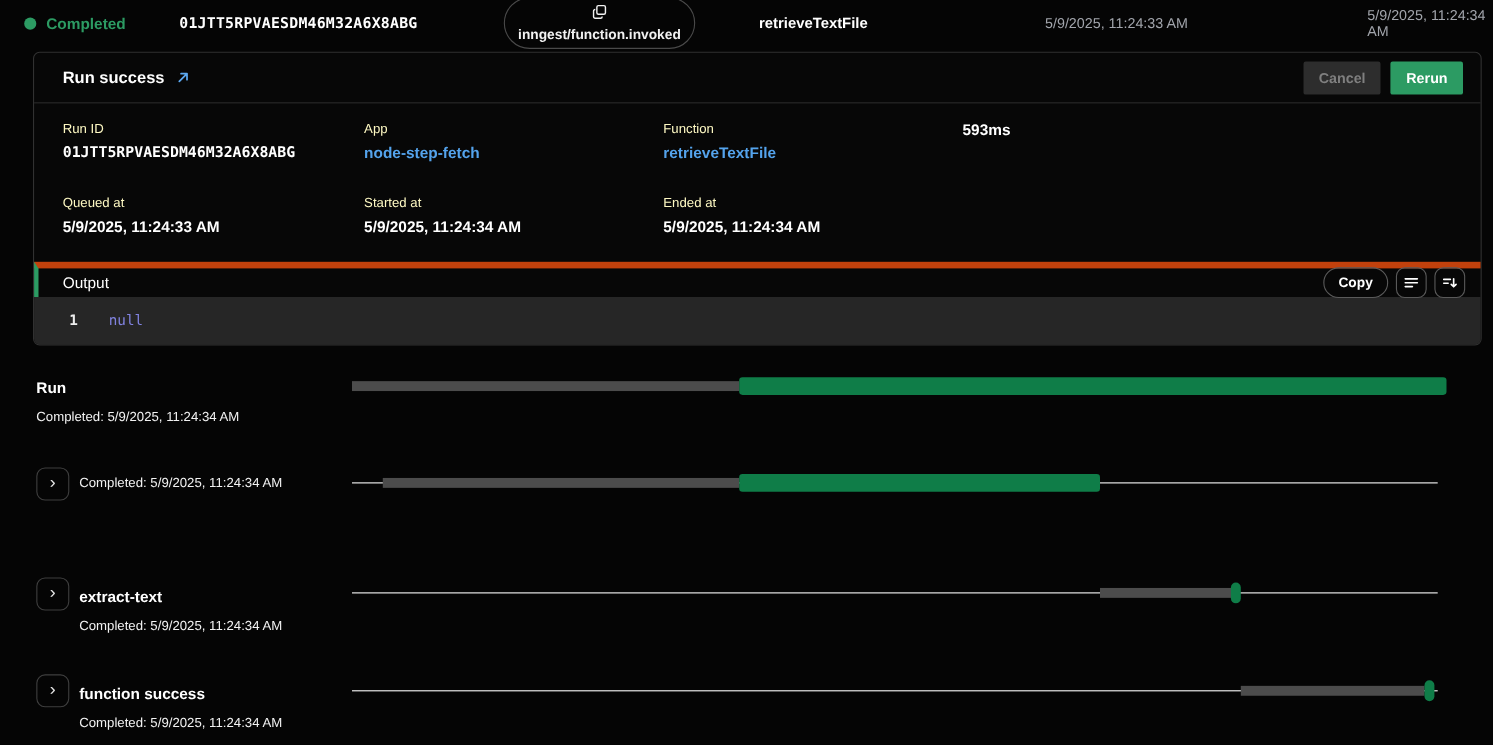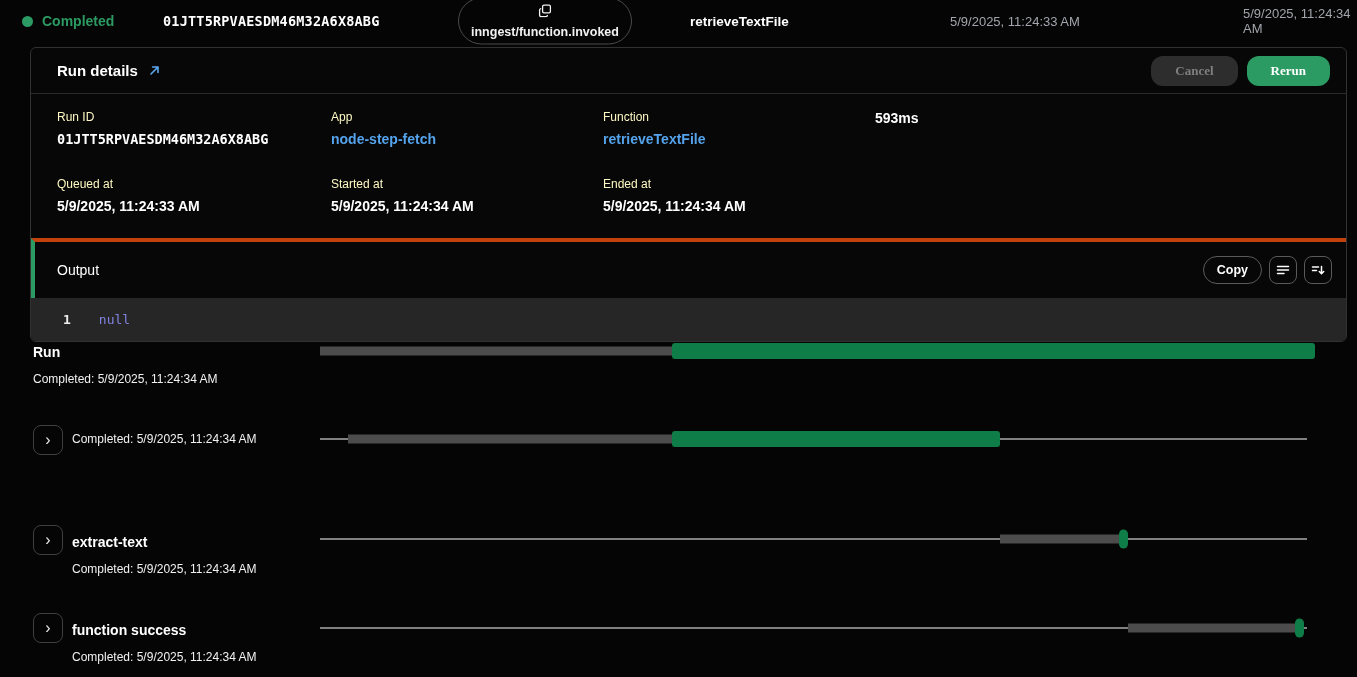--- a/index.html
+++ b/index.html
@@ -31,37 +31,37 @@
     border:1px solid #313131; border-radius:6px; background:#070707;
   }
   .card-header {
     height:46px; display:flex; align-items:center; justify-content:space-between;
     border-bottom:1px solid #2a2a2a; padding:0 16px 0 26px;
   }
   .card-title-wrap { display:flex; align-items:center; gap:10px; }
   .card-title { font-size:15px; font-weight:600; }
   .ext-arrow { display:flex; cursor:pointer; }
   .card-actions { display:flex; gap:9px; }
-  .btn { border:none; border-radius:12px; height:30px; padding:0 24px; font-size:13px;
-         font-family:Liberation Serif, serif; font-weight:600; cursor:pointer; }
+  .btn { border:none; border-radius:2px; height:30px; padding:0 14px; font-size:13px;
+         font-family:Liberation Sans, sans-serif; font-weight:600; cursor:pointer; }
   .btn-cancel { background:#2d2d2d; color:#7f7f7f; cursor:default; }
   .btn-rerun { background:var(--accent-green); color:#fff; }
 
   .fields-grid {
     display:grid; grid-template-columns:274px 272px 272px auto;
     padding:16px 0 24px 26px; row-gap:30px;
   }
   .f-label { font-size:12px; color:#fef9c3; margin-bottom:7px; }
   .f-value { font-size:14px; font-weight:700; color:#fff; }
   .f-value.mono { font-family:"DejaVu Sans Mono", monospace; font-weight:700; font-size:13.5px; }
   .f-value.link { color:var(--link-blue); font-weight:600; cursor:pointer; }
 
   .output-header {
-    height:60px; display:flex; align-items:center; justify-content:space-between;
-    border-top:4px solid #c2410c; border-left:4px solid var(--accent-green);
+    height:32px; display:flex; align-items:center; justify-content:space-between;
+    border-top:6px solid #c2410c; border-left:4px solid var(--accent-green);
     padding:0 14px 0 22px;
   }
   .output-title { font-size:14px; font-weight:500; }
   .output-actions { display:flex; gap:7px; align-items:center; }
   .copy-btn {
     height:28px; padding:0 13px; border-radius:999px; border:1px solid #5a5a5a;
     background:transparent; color:#fff; font-size:12.5px; font-weight:600;
     font-family:"Liberation Sans", sans-serif; cursor:pointer;
   }
   .icon-btn {
@@ -125,21 +125,21 @@
       <span>inngest/function.invoked</span>
     </span>
     <span class="topbar-fn">retrieveTextFile</span>
     <span class="topbar-ts1">5/9/2025, 11:24:33 AM</span>
     <span class="topbar-ts2">5/9/2025, 11:24:34 AM</span>
   </header>
 
   <section class="card">
     <div class="card-header">
       <div class="card-title-wrap">
-        <span class="card-title">Run details</span>
+        <span class="card-title">Run success</span>
         <span class="ext-arrow">
           <svg width="13" height="13" viewBox="0 0 13 13" fill="none" stroke="#5ca8f0" stroke-width="1.6" stroke-linecap="round" stroke-linejoin="round">
             <path d="M3 10 L10 3 M4.6 3 H10 V8.4"></path>
           </svg>
         </span>
       </div>
       <div class="card-actions">
         <button class="btn btn-cancel">Cancel</button>
         <button class="btn btn-rerun">Rerun</button>
       </div>

